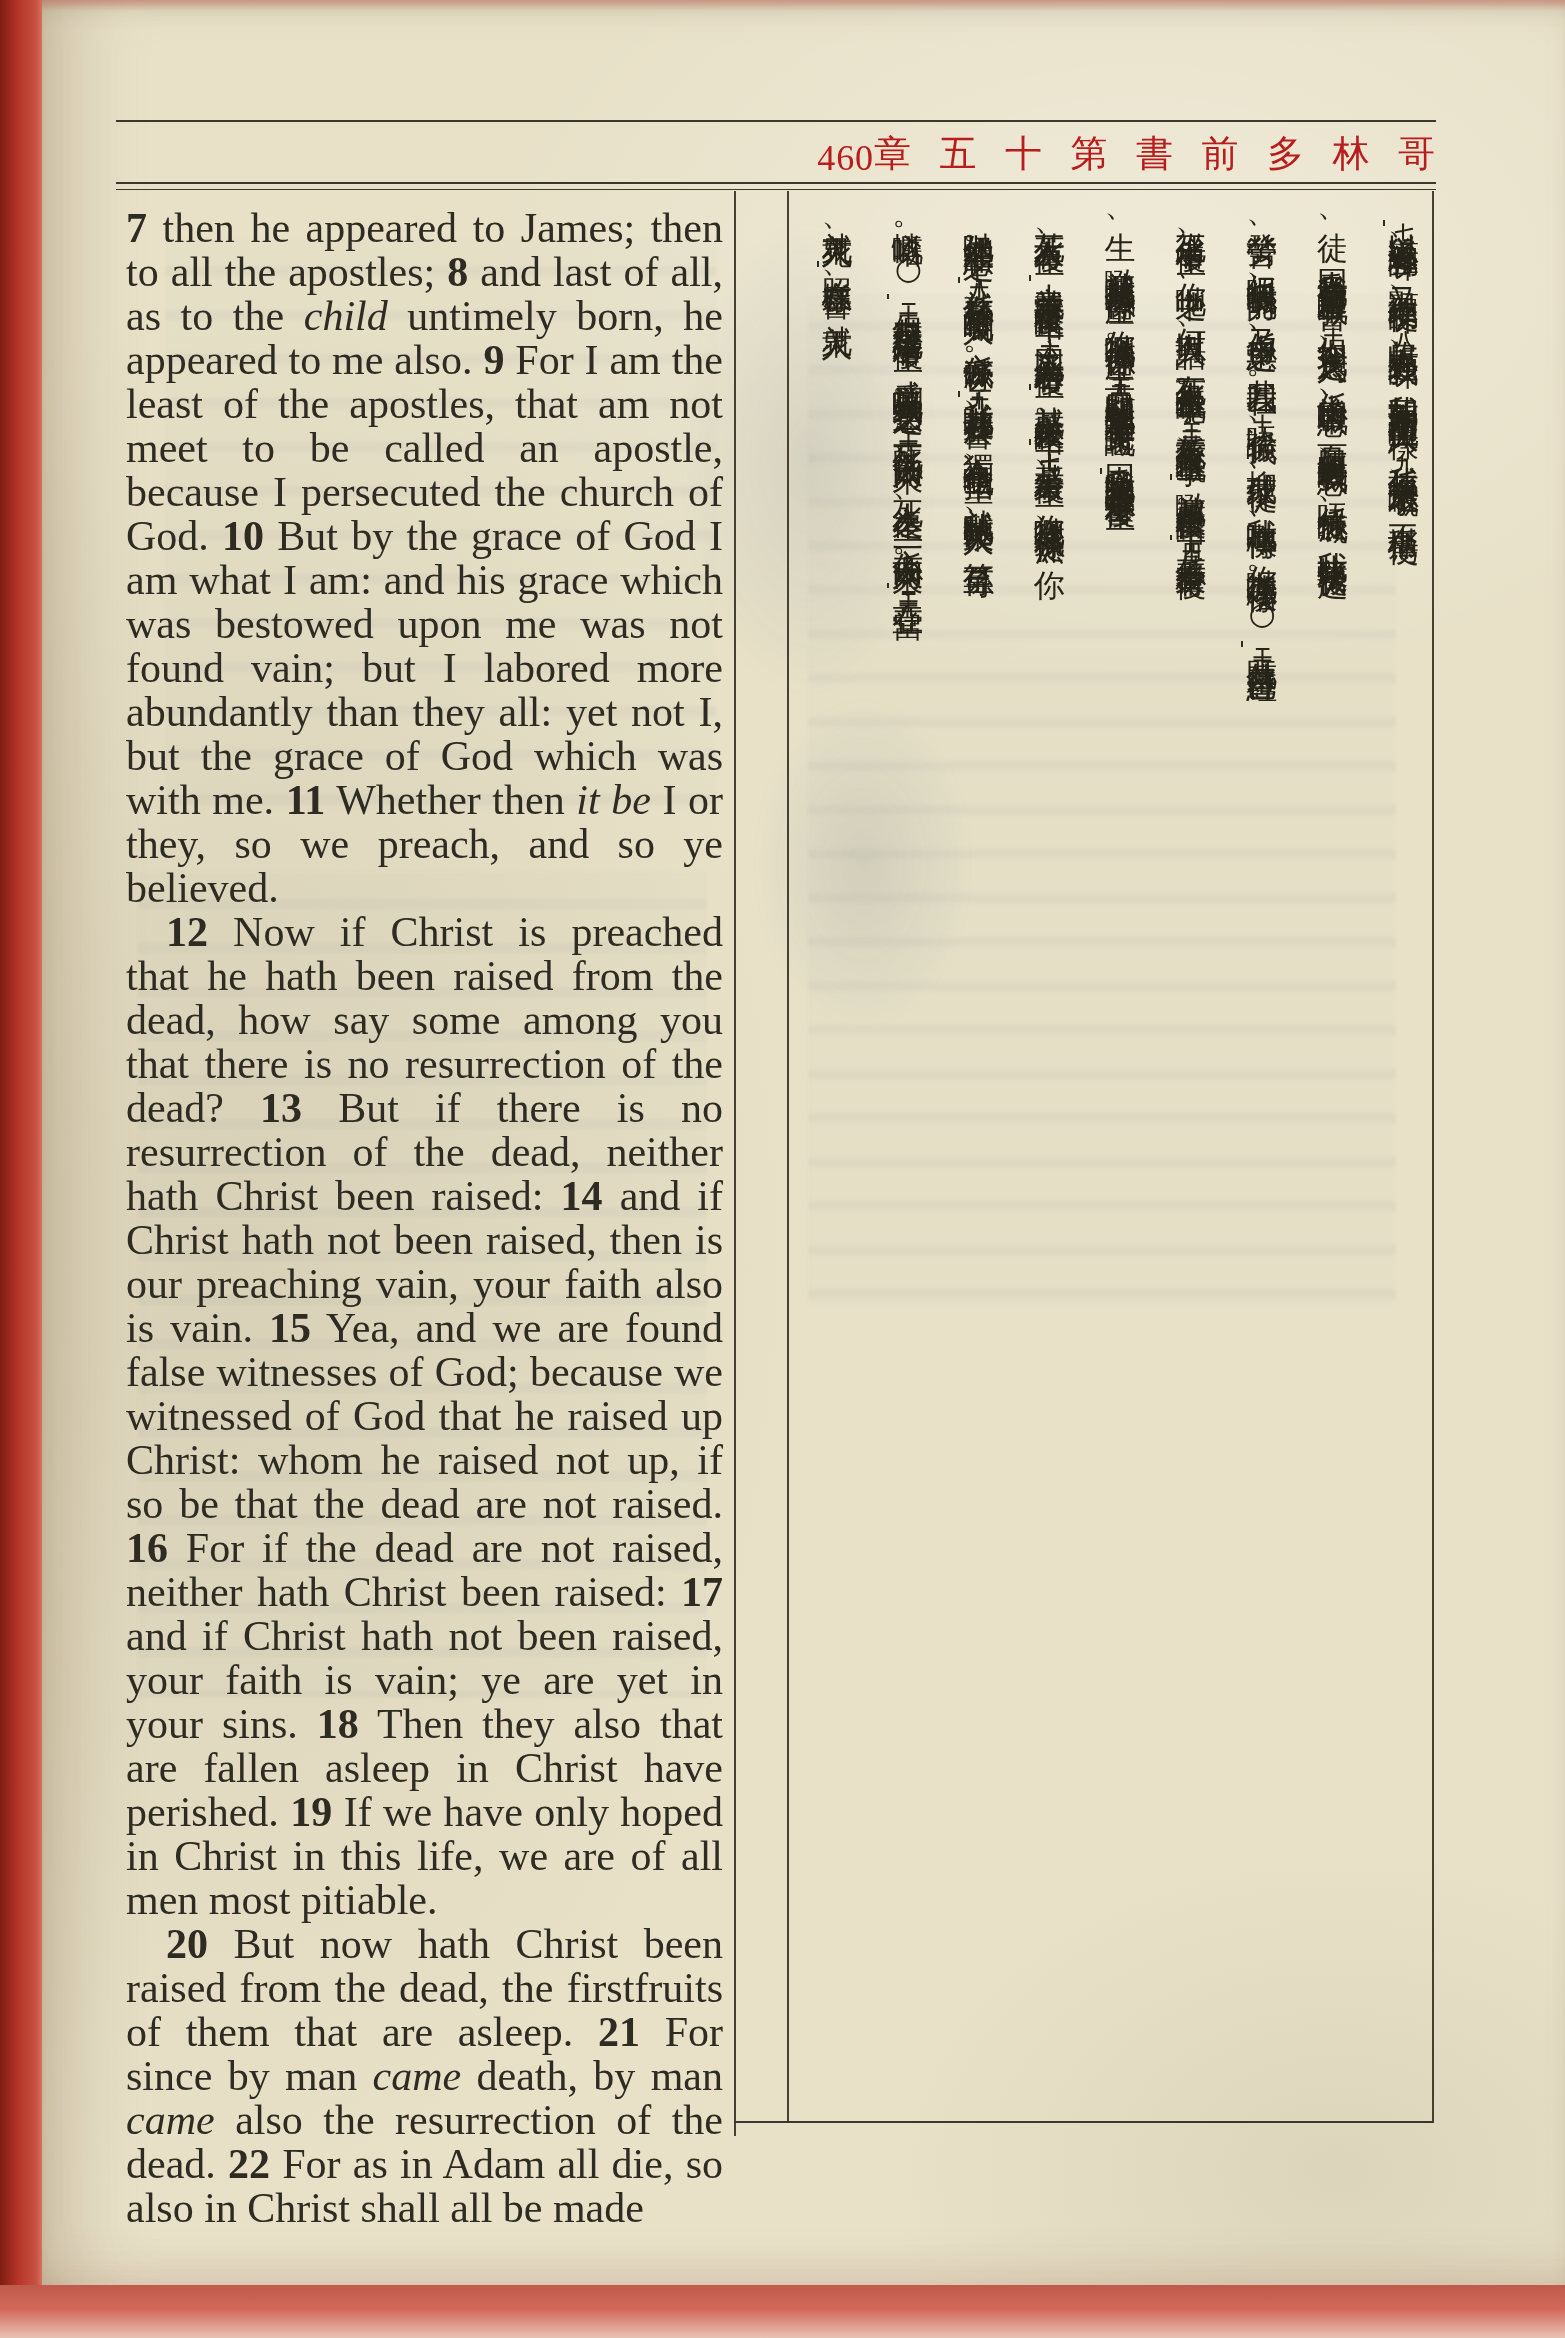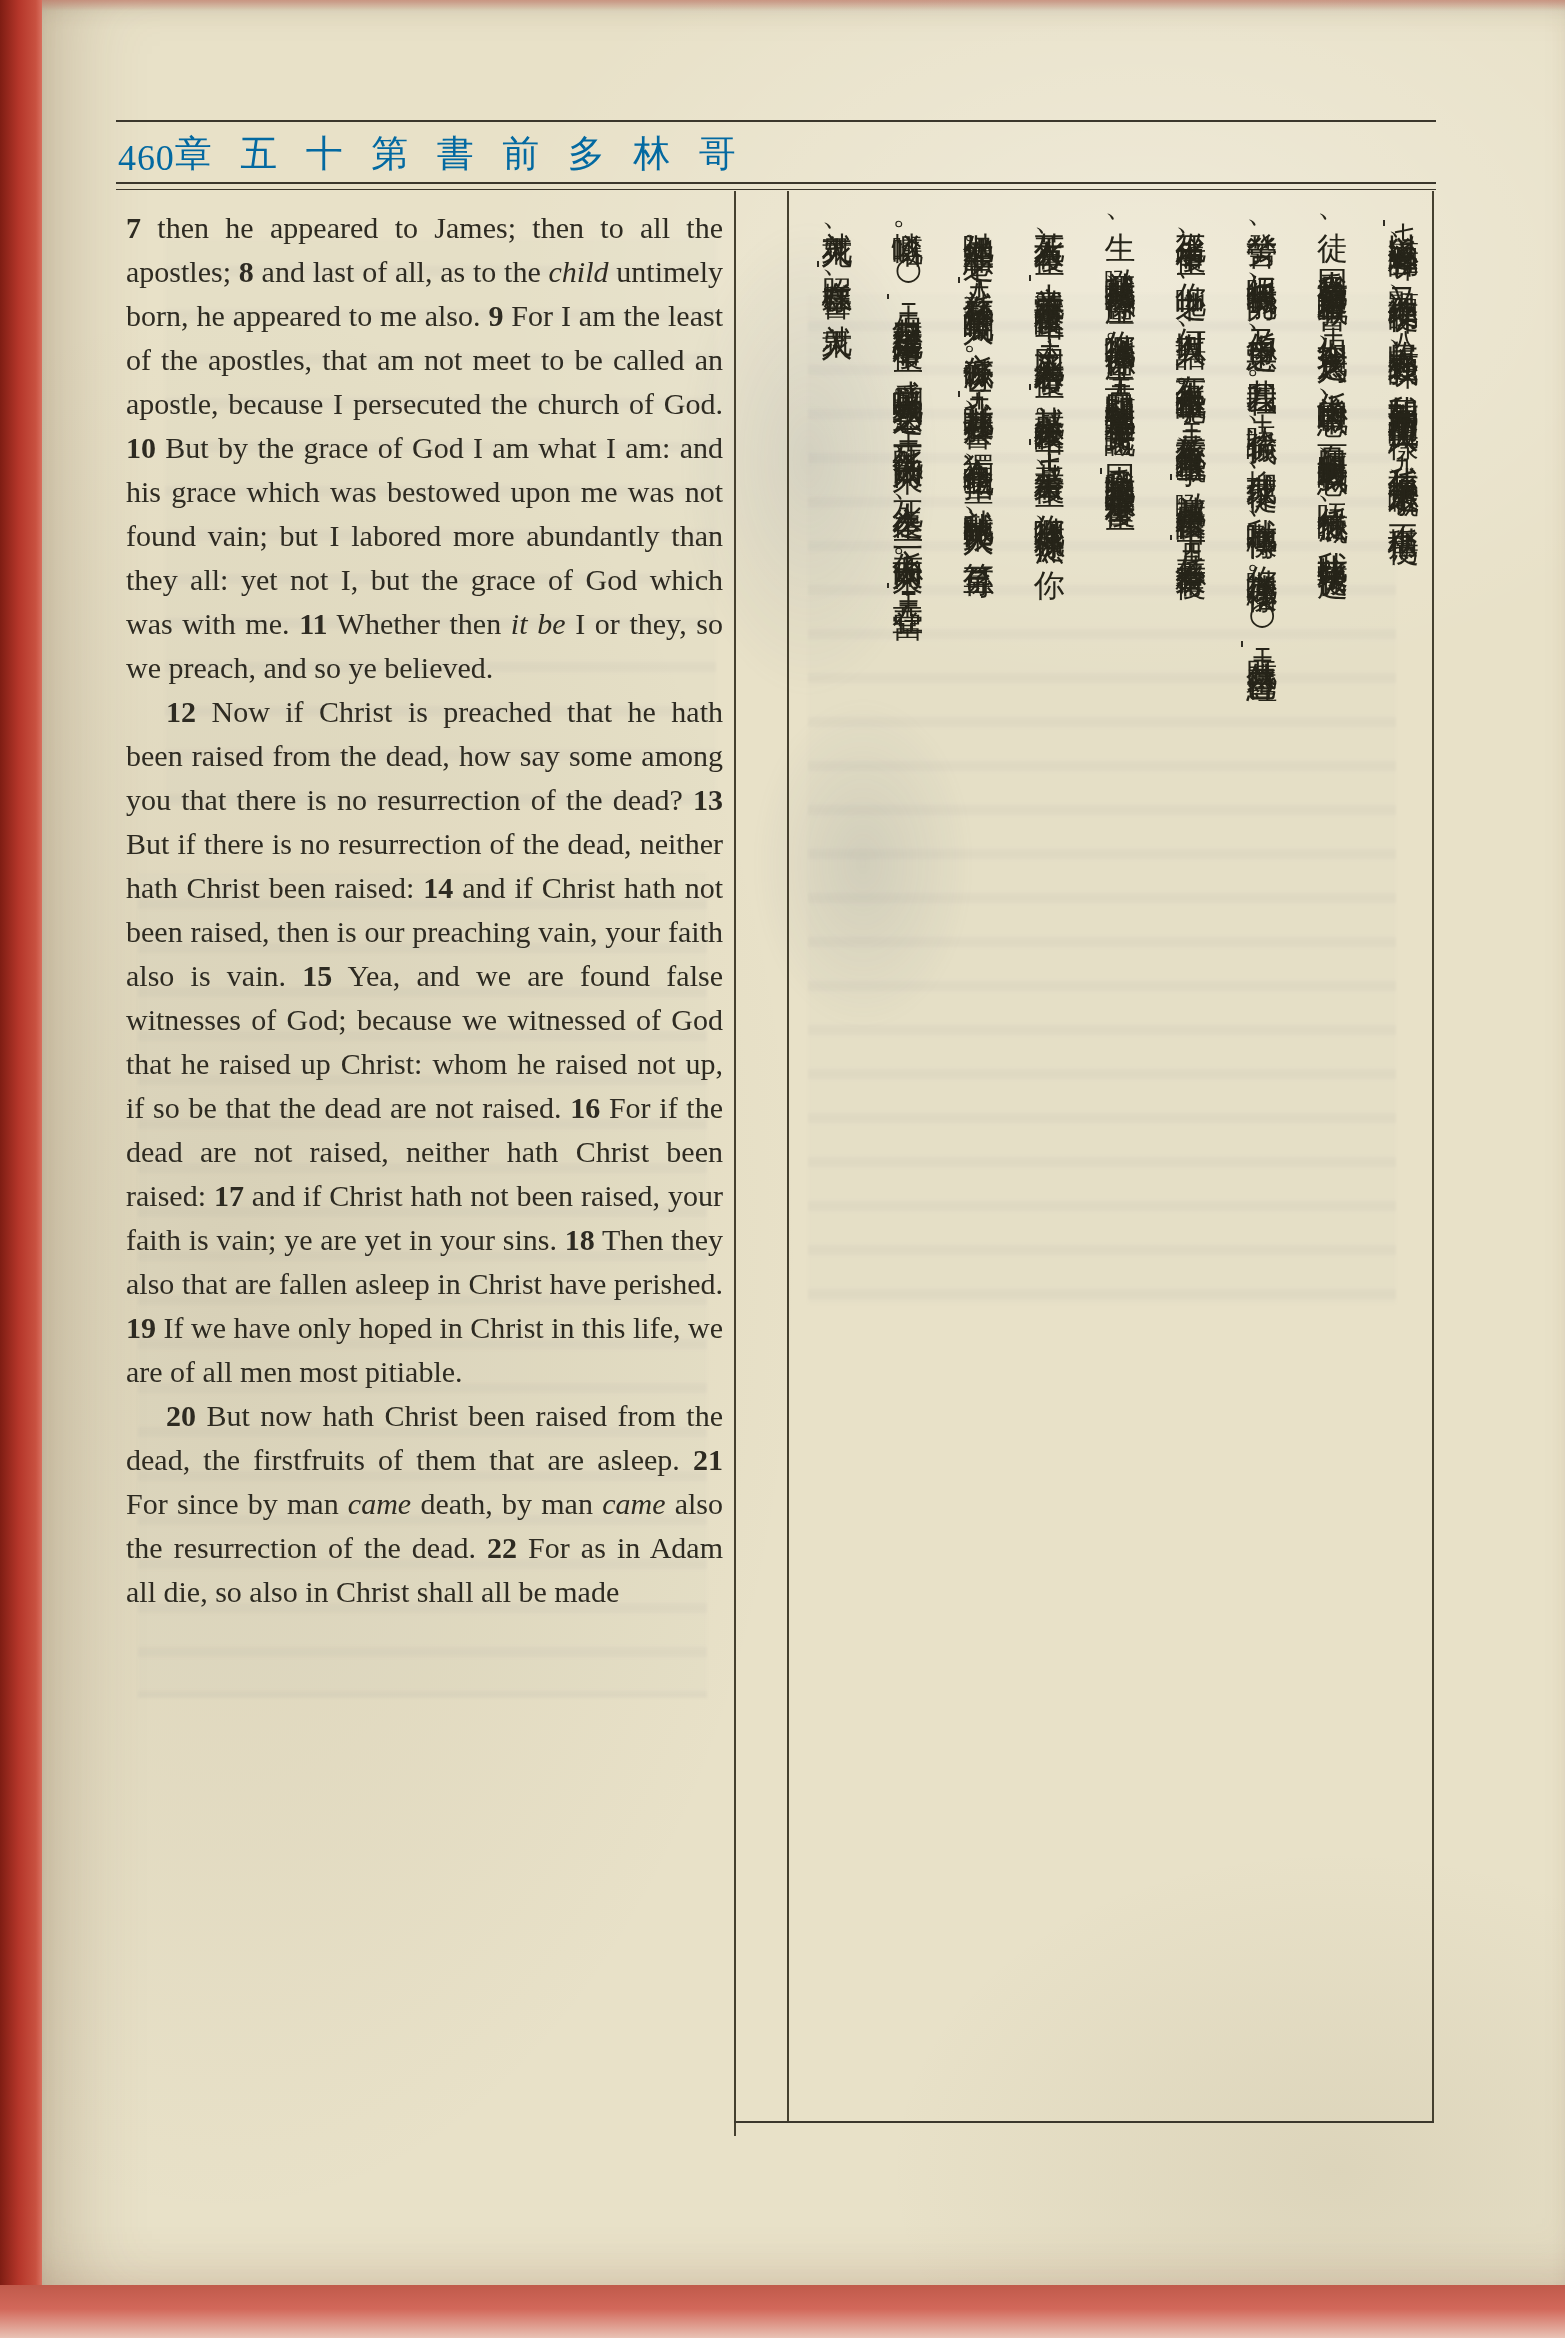--- a/index.html
+++ b/index.html
@@ -54,30 +54,30 @@
   .rule-double{ position:absolute; left:116px; top:182px; width:1320px; height:4.6px;
                 border-top:2.8px solid #3b372c; border-bottom:1.8px solid #3b372c; box-sizing:content-box; }
   .vline      { position:absolute; width:1.8px; background:#45402f; }
   .vline-center { left:734px;  top:191px; height:1945px; }
   .vline-inner  { left:787px;  top:191px; height:1932px; }
   .vline-right  { left:1432px; top:191px; height:1932px; }
   .rule-bottom  { position:absolute; left:734px; top:2121px; width:700px; height:1.8px; background:#3b372c; }
   
   .header-row {
     position:absolute; left:118px; top:129px; width:1317px;
-    display:flex; justify-content:flex-start; align-items:flex-end;
-    color:#0369a1;
+    display:flex; justify-content:flex-end; align-items:flex-end;
+    color:#b91c1c;
   }
   .header-left { display:flex; gap:33px; font-size:36px; letter-spacing:0.9px; white-space:nowrap; }
   .header-zh   { font-size:37px; letter-spacing:28.5px; margin-right:-28.5px; white-space:nowrap;
                  font-family:"DejaVu Sans", sans-serif; }
   
   .en-area {
     position:absolute; left:126px; top:206px; width:597px;
-    font-size:30px; line-height:44px; text-align:justify;
+    font-size:42px; line-height:44px; text-align:justify;
     color:#2e2b22;
   }
   .en-para { margin:0; }
   .en-para.indent { text-indent:40px; }
   .vnum { font-weight:bold; }
   .ital { font-style:italic; }
   
   .zh-area {
     position:absolute; left:792px; top:208px; width:637px; height:1908px;
     display:flex; flex-direction:row-reverse; justify-content:flex-start;

